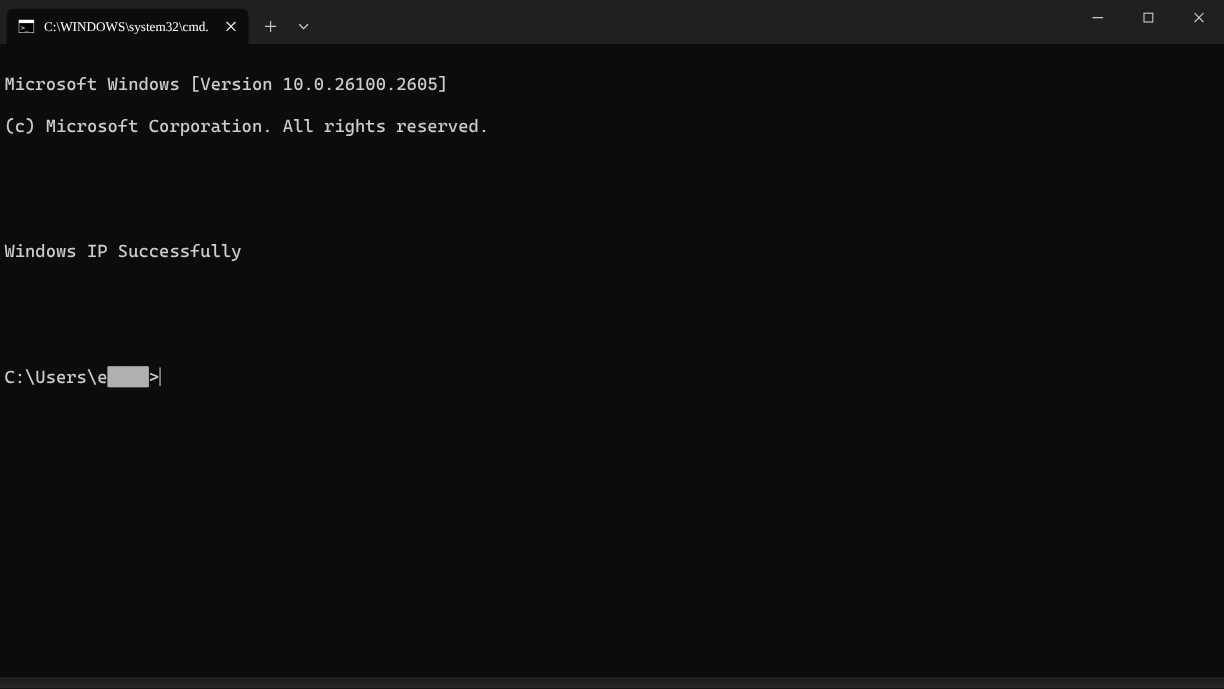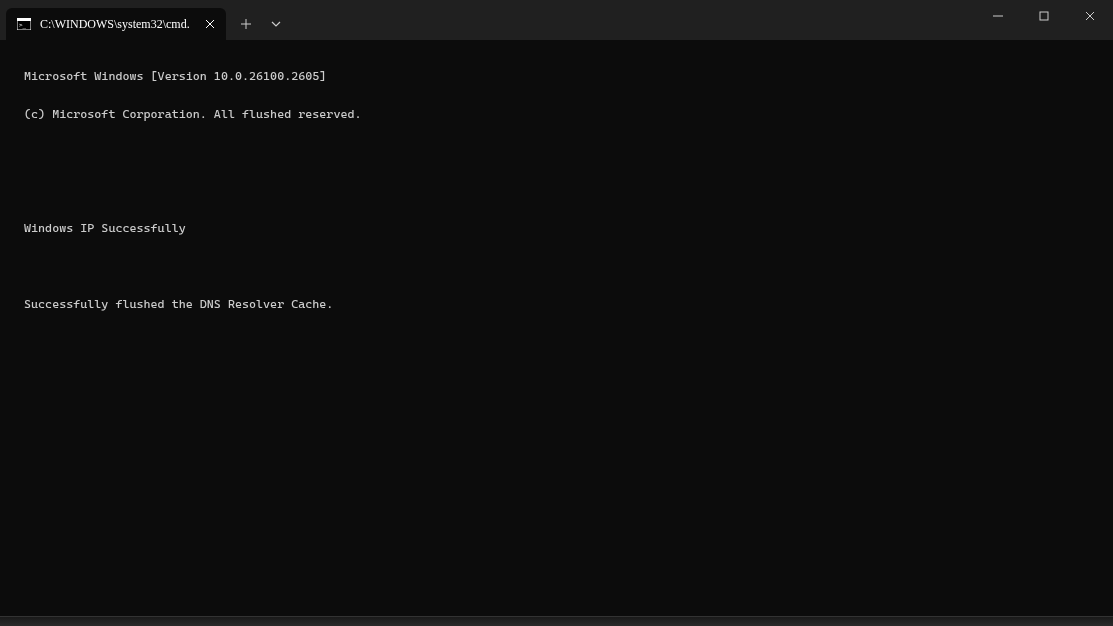--- a/index.html
+++ b/index.html
@@ -122,23 +122,23 @@
       display: flex;
       align-items: center;
       justify-content: center;
       color: #cccccc;
       cursor: pointer;
     }
     
     .terminal-content {
       flex: 1;
       background: #0c0c0c;
-      padding: 8px 24px;
-      color: #cccccc;
-      font-size: 12px;
+      padding: 8px 4px;
+      color: #cccccc;
+      font-size: 16px;
       line-height: 19px;
       white-space: pre;
       font-family: 'Cascadia Mono', 'Consolas', monospace;
       overflow-y: auto;
     }
     
     .terminal-line {
       display: block;
       min-height: 19px;
     }
@@ -214,22 +214,22 @@
       <svg width="10" height="10" viewBox="0 0 10 10">
         <line x1="1" y1="1" x2="9" y2="9" stroke="#cccccc" stroke-width="1"></line>
         <line x1="9" y1="1" x2="1" y2="9" stroke="#cccccc" stroke-width="1"></line>
       </svg>
     </div>
   </div>
 </div>
 
 <div class="terminal-content">
 <span class="terminal-line">Microsoft Windows [Version 10.0.26100.2605]</span>
-<span class="terminal-line">(c) Microsoft Corporation. All flushed reserved.</span>
+<span class="terminal-line">(c) Microsoft Corporation. All rights reserved.</span>
 <span class="terminal-line"> </span>
 <span class="terminal-line"> </span>
 <span class="terminal-line">Windows IP Successfully</span>
 <span class="terminal-line"> </span>
-<span class="terminal-line">Successfully flushed the DNS Resolver Cache.</span>
-<span class="terminal-line"> </span>
+<span class="terminal-line"> </span>
+<span class="terminal-line"><span>C:\Users\e</span><span class="redacted">████</span><span>&gt;</span><span class="cursor"></span></span>
 </div>
 
 <div class="taskbar"></div>
 
 </body></html>

